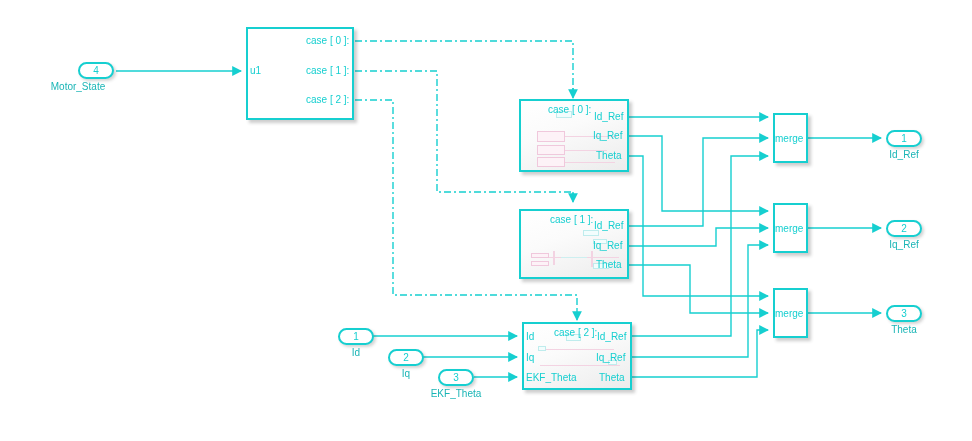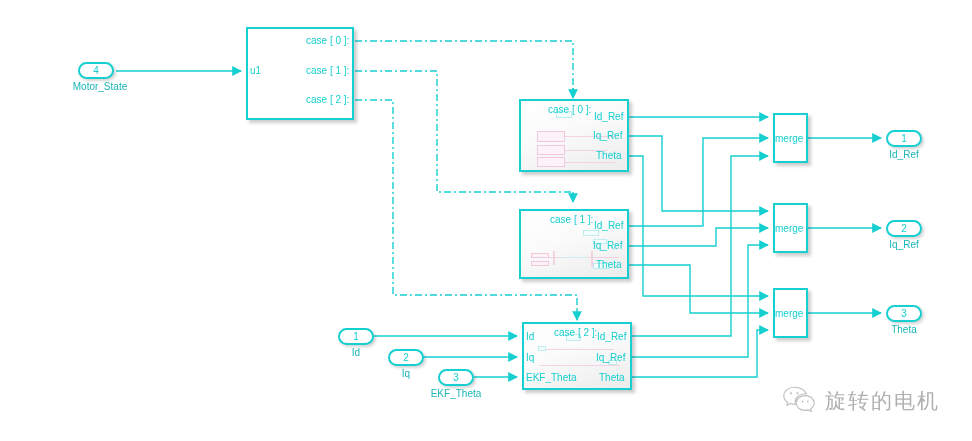--- a/index.html
+++ b/index.html
@@ -168,21 +168,21 @@
       <path d="M 423 357 L 517 357" marker-end="url(#arrow)"></path>
       <path d="M 474 377 L 517 377" marker-end="url(#arrow)"></path>
 
       <path d="M 808 138 L 881 138" marker-end="url(#arrow)"></path>
       <path d="M 808 228 L 881 228" marker-end="url(#arrow)"></path>
       <path d="M 808 313 L 881 313" marker-end="url(#arrow)"></path>
     </g>
   </svg>
 
   <div class="port" style="left:78px; top:62px;">4</div>
-  <div class="port-name" style="left:62px; top:81px; width:76px;">Motor_State</div>
+  <div class="port-name" style="left:40px; top:81px; width:76px;">Motor_State</div>
 
   <div class="blk" style="left:246px; top:27px; width:108px; height:93px;"></div>
   <div class="lbl" style="left:250px; top:65px;">u1</div>
   <div class="lbl" style="left:306px; top:35px;">case [ 0 ]:</div>
   <div class="lbl" style="left:306px; top:65px;">case [ 1 ]:</div>
   <div class="lbl" style="left:306px; top:94px;">case [ 2 ]:</div>
 
   <div class="blk blk-subsys" style="left:519px; top:99px; width:110px; height:73px;">
     <div class="mini" style="left:0;top:0;width:100%;height:100%;">
       <div class="mini-box" style="left:16px; top:30px; width:28px; height:11px;"></div>
@@ -254,27 +254,14 @@
 
   <div class="port" style="left:886px; top:130px;">1</div>
   <div class="port-name" style="left:870px; top:149px; width:68px;">Id_Ref</div>
 
   <div class="port" style="left:886px; top:220px;">2</div>
   <div class="port-name" style="left:870px; top:239px; width:68px;">Iq_Ref</div>
 
   <div class="port" style="left:886px; top:305px;">3</div>
   <div class="port-name" style="left:870px; top:324px; width:68px;">Theta</div>
 
-  <div id="watermark" style="left:782px; top:385px;">
-    <span style="display:inline-block;">
-      <svg width="34" height="28" viewBox="0 0 34 28" xmlns="http://www.w3.org/2000/svg">
-        <path d="M12.5 2.2C6.6 2.2 1.8 6.0 1.8 10.7c0 2.7 1.6 5.1 4.0 6.7l-1.0 3.0 3.5-1.8c1.3 0.4 2.7 0.6 4.2 0.6 0.3 0 0.6 0 0.9 0-0.2-0.7-0.3-1.4-0.3-2.1 0-4.6 4.5-8.3 10.1-8.3 0.4 0 0.7 0 1.1 0.1C23.3 5.3 18.5 2.2 12.5 2.2z" fill="none" stroke="#8a8a8a" stroke-width="1.1"></path>
-        <circle cx="9.0" cy="8.3" r="1.1" fill="#8a8a8a"></circle>
-        <circle cx="15.4" cy="8.3" r="1.1" fill="#8a8a8a"></circle>
-        <path d="M23.2 10.6c-5.0 0-9.1 3.3-9.1 7.4 0 4.1 4.1 7.4 9.1 7.4 1.1 0 2.2-0.2 3.2-0.5l2.9 1.5-0.8-2.5c2.2-1.4 3.7-3.5 3.7-5.9C32.2 13.9 28.2 10.6 23.2 10.6z" fill="none" stroke="#8a8a8a" stroke-width="1.1"></path>
-        <circle cx="20.4" cy="16.5" r="0.9" fill="#8a8a8a"></circle>
-        <circle cx="25.8" cy="16.5" r="0.9" fill="#8a8a8a"></circle>
-      </svg>
-    </span>
-    <span class="wm-text">旋转的电机</span>
-  </div>
 
 </div>
 
 </body></html>

